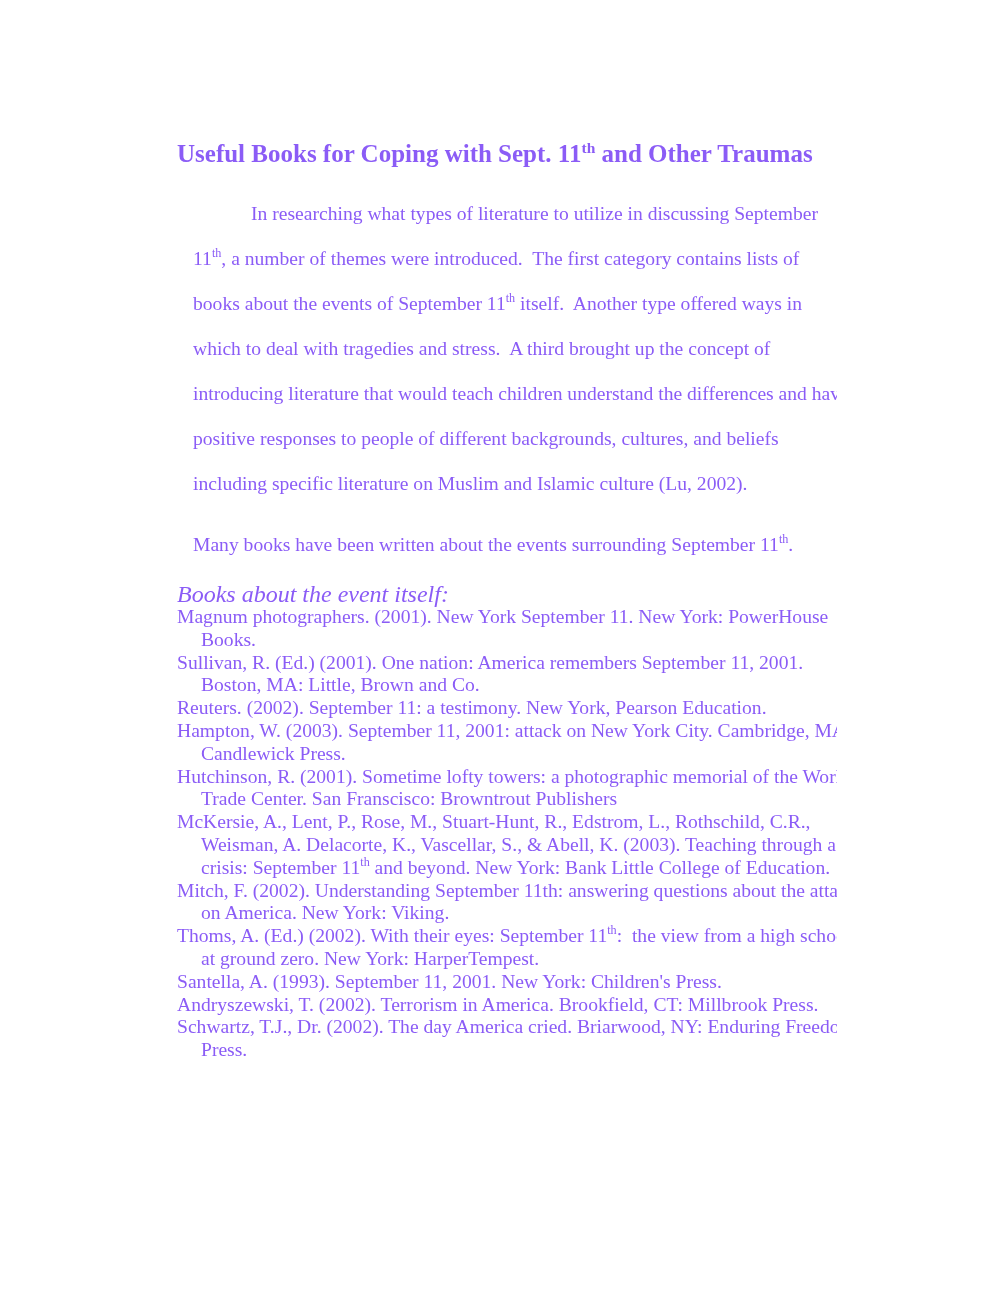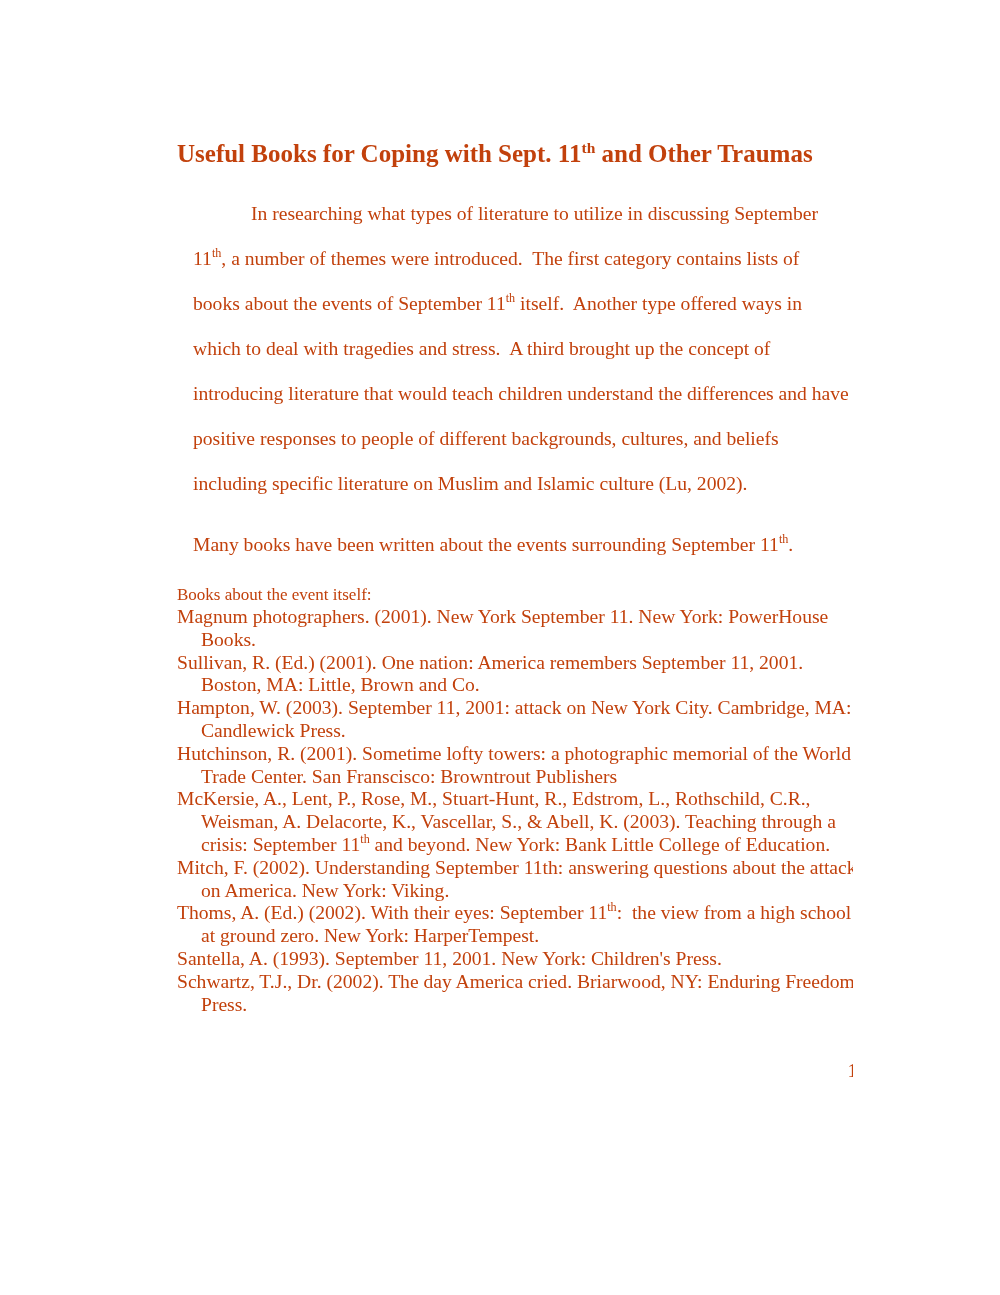--- a/index.html
+++ b/index.html
@@ -1,24 +1,23 @@
 <!DOCTYPE html>
 <html><head>
 <meta charset="utf-8">
 <style>
   html, body { margin: 0; padding: 0; background: #ffffff; }
   .page {
     position: relative;
     width: 837px;
     height: 1295px;
     background: #ffffff;
-    color: #c2410c;
+    color: #8b5cf6;
     font-family: "Liberation Serif", "DejaVu Serif", serif;
     overflow: hidden;
-    padding-left: 16px;
   }
   .content {
     position: absolute;
     left: 177px;
     top: 0;
     width: 690px;
   }
   .doc-title {
     margin: 138px 0 0 0;
     font-size: 25px;
@@ -31,22 +30,23 @@
     font-size: 19.6px;
     line-height: 45px;
     white-space: pre-wrap;
   }
   .para.first {
     margin-top: 21px;
     text-indent: 58px;
   }
   .section-heading {
     margin: 6px 0 0 0;
-    font-size: 17px;
+    font-size: 24px;
     line-height: 23px;
+    font-style: italic;
   }
   .ref-list {
     font-size: 19.6px;
     line-height: 22.8px;
   }
   .ref {
     padding-left: 24px;
     text-indent: -24px;
     white-space: pre-wrap;
   }
@@ -71,24 +71,26 @@
 
     <p class="para first"><span>In researching what types of literature to utilize in discussing September 11</span><span class="sup">th</span><span>, a number of themes were introduced.  The first category contains lists of books about the events of September 11</span><span class="sup">th</span><span> itself.  Another type offered ways in which to deal with tragedies and stress.  A third brought up the concept of introducing literature that would teach children understand the differences and have positive responses to people of different backgrounds, cultures, and beliefs including specific literature on Muslim and Islamic culture (Lu, 2002).</span></p>
 
     <p class="para"><span>Many books have been written about the events surrounding September 11</span><span class="sup">th</span><span>.</span></p>
 
     <p class="section-heading">Books about the event itself:</p>
 
     <div class="ref-list">
         <div class="ref"><span>Magnum photographers. (2001). </span><span class="it">New York September 11</span><span>. New York: PowerHouse Books.</span></div>
         <div class="ref"><span>Sullivan, R. (Ed.) (2001). </span><span class="it">One nation: America remembers September 11, 2001</span><span>. Boston, MA: Little, Brown and Co.</span></div>
+        <div class="ref"><span>Reuters. (2002). </span><span class="it">September 11: a testimony</span><span>. New York, Pearson Education.</span></div>
         <div class="ref"><span>Hampton, W. (2003). </span><span class="it">September 11, 2001: attack on New York City</span><span>. Cambridge, MA: Candlewick Press.</span></div>
         <div class="ref"><span>Hutchinson, R. (2001). </span><span class="it">Sometime lofty towers: a photographic memorial of the World Trade Center</span><span>. San Franscisco: Browntrout Publishers</span></div>
         <div class="ref"><span>McKersie, A., Lent, P., Rose, M., Stuart-Hunt, R., Edstrom, L., Rothschild, C.R., Weisman, A. Delacorte, K., Vascellar, S., &amp; Abell, K. (2003). </span><span class="it">Teaching through a crisis: September 11</span><span class="it sup">th</span><span class="it"> and beyond</span><span>. New York: Bank Little College of Education.</span></div>
         <div class="ref"><span>Mitch, F. (2002). </span><span class="it">Understanding September 11th: answering questions about the attacks on America</span><span>. New York: Viking.</span></div>
         <div class="ref"><span>Thoms, A. (Ed.) (2002). </span><span class="it">With their eyes: September 11</span><span class="it sup">th</span><span class="it">:  the view from a high school at ground zero</span><span>. New York: HarperTempest.</span></div>
         <div class="ref"><span>Santella, A. (1993). </span><span class="it">September 11, 2001</span><span>. New York: Children's Press.</span></div>
+        <div class="ref"><span>Andryszewski, T. (2002). </span><span class="it">Terrorism in America</span><span>. Brookfield, CT: Millbrook Press.</span></div>
         <div class="ref"><span>Schwartz, T.J., Dr. (2002). </span><span class="it">The day America cried</span><span>. Briarwood, NY: Enduring Freedom Press.</span></div>
       </div>
 
     <div class="page-number">10</div>
   </div>
 </div>
 
 </body></html>

